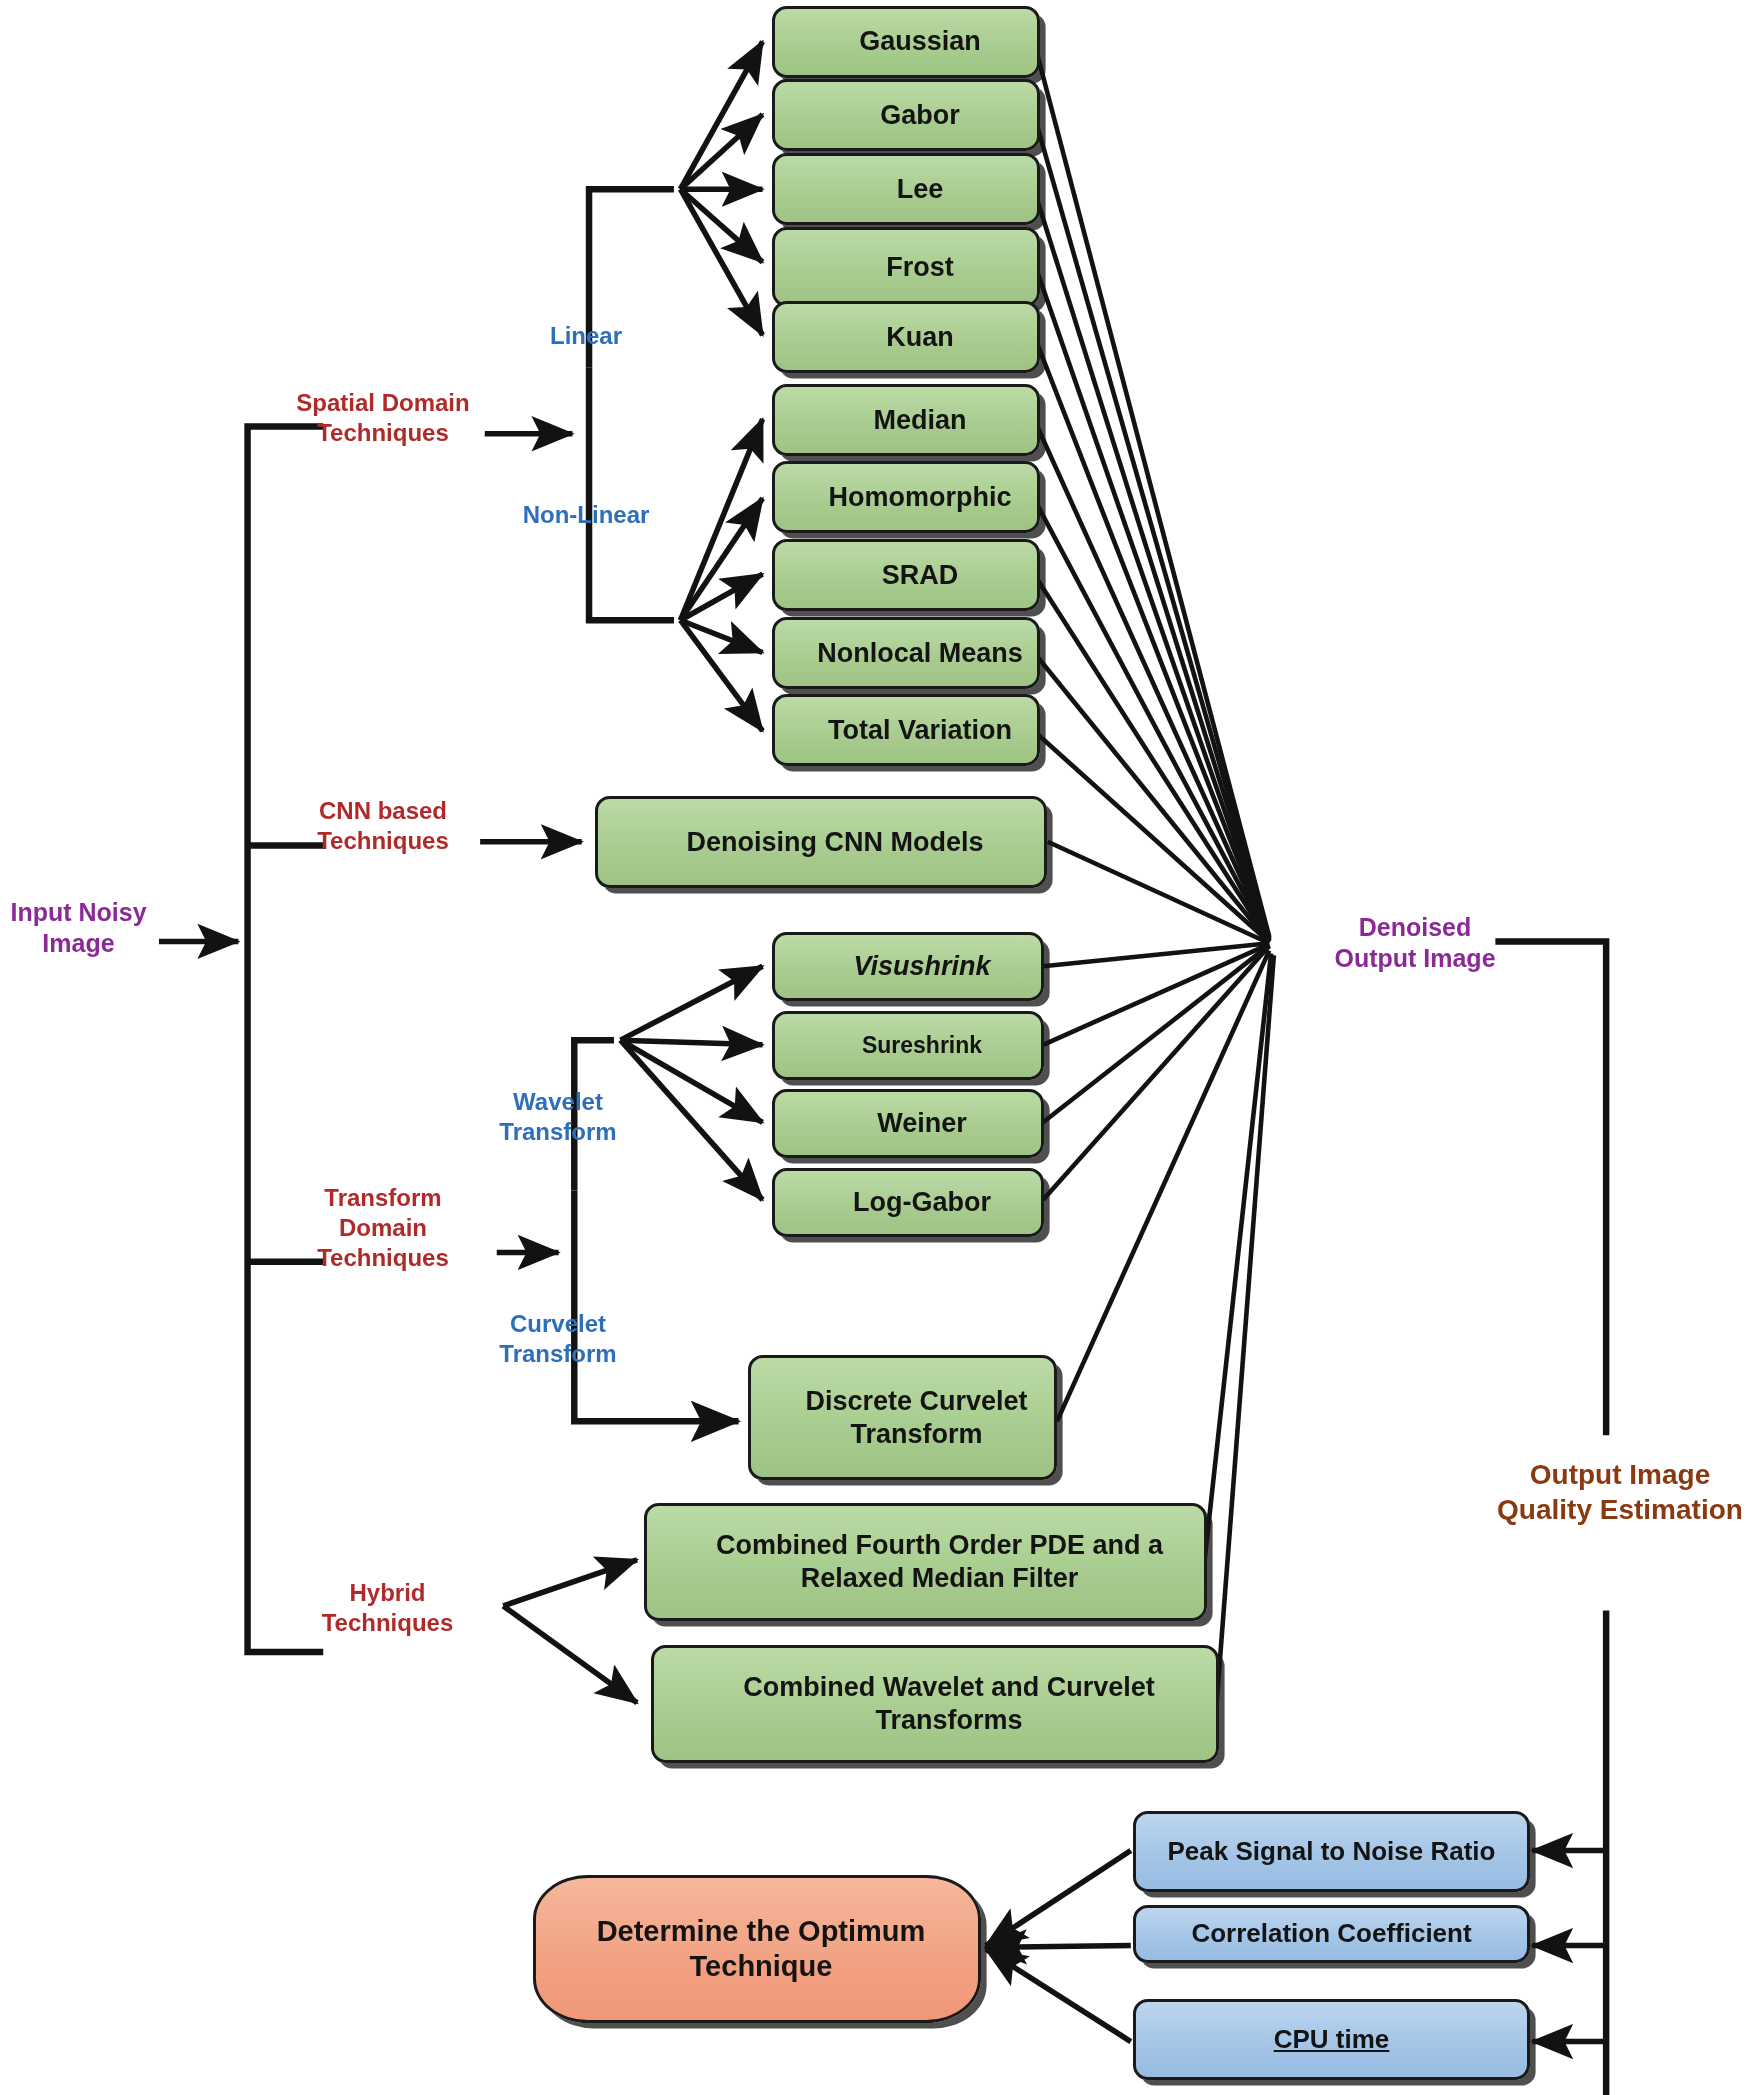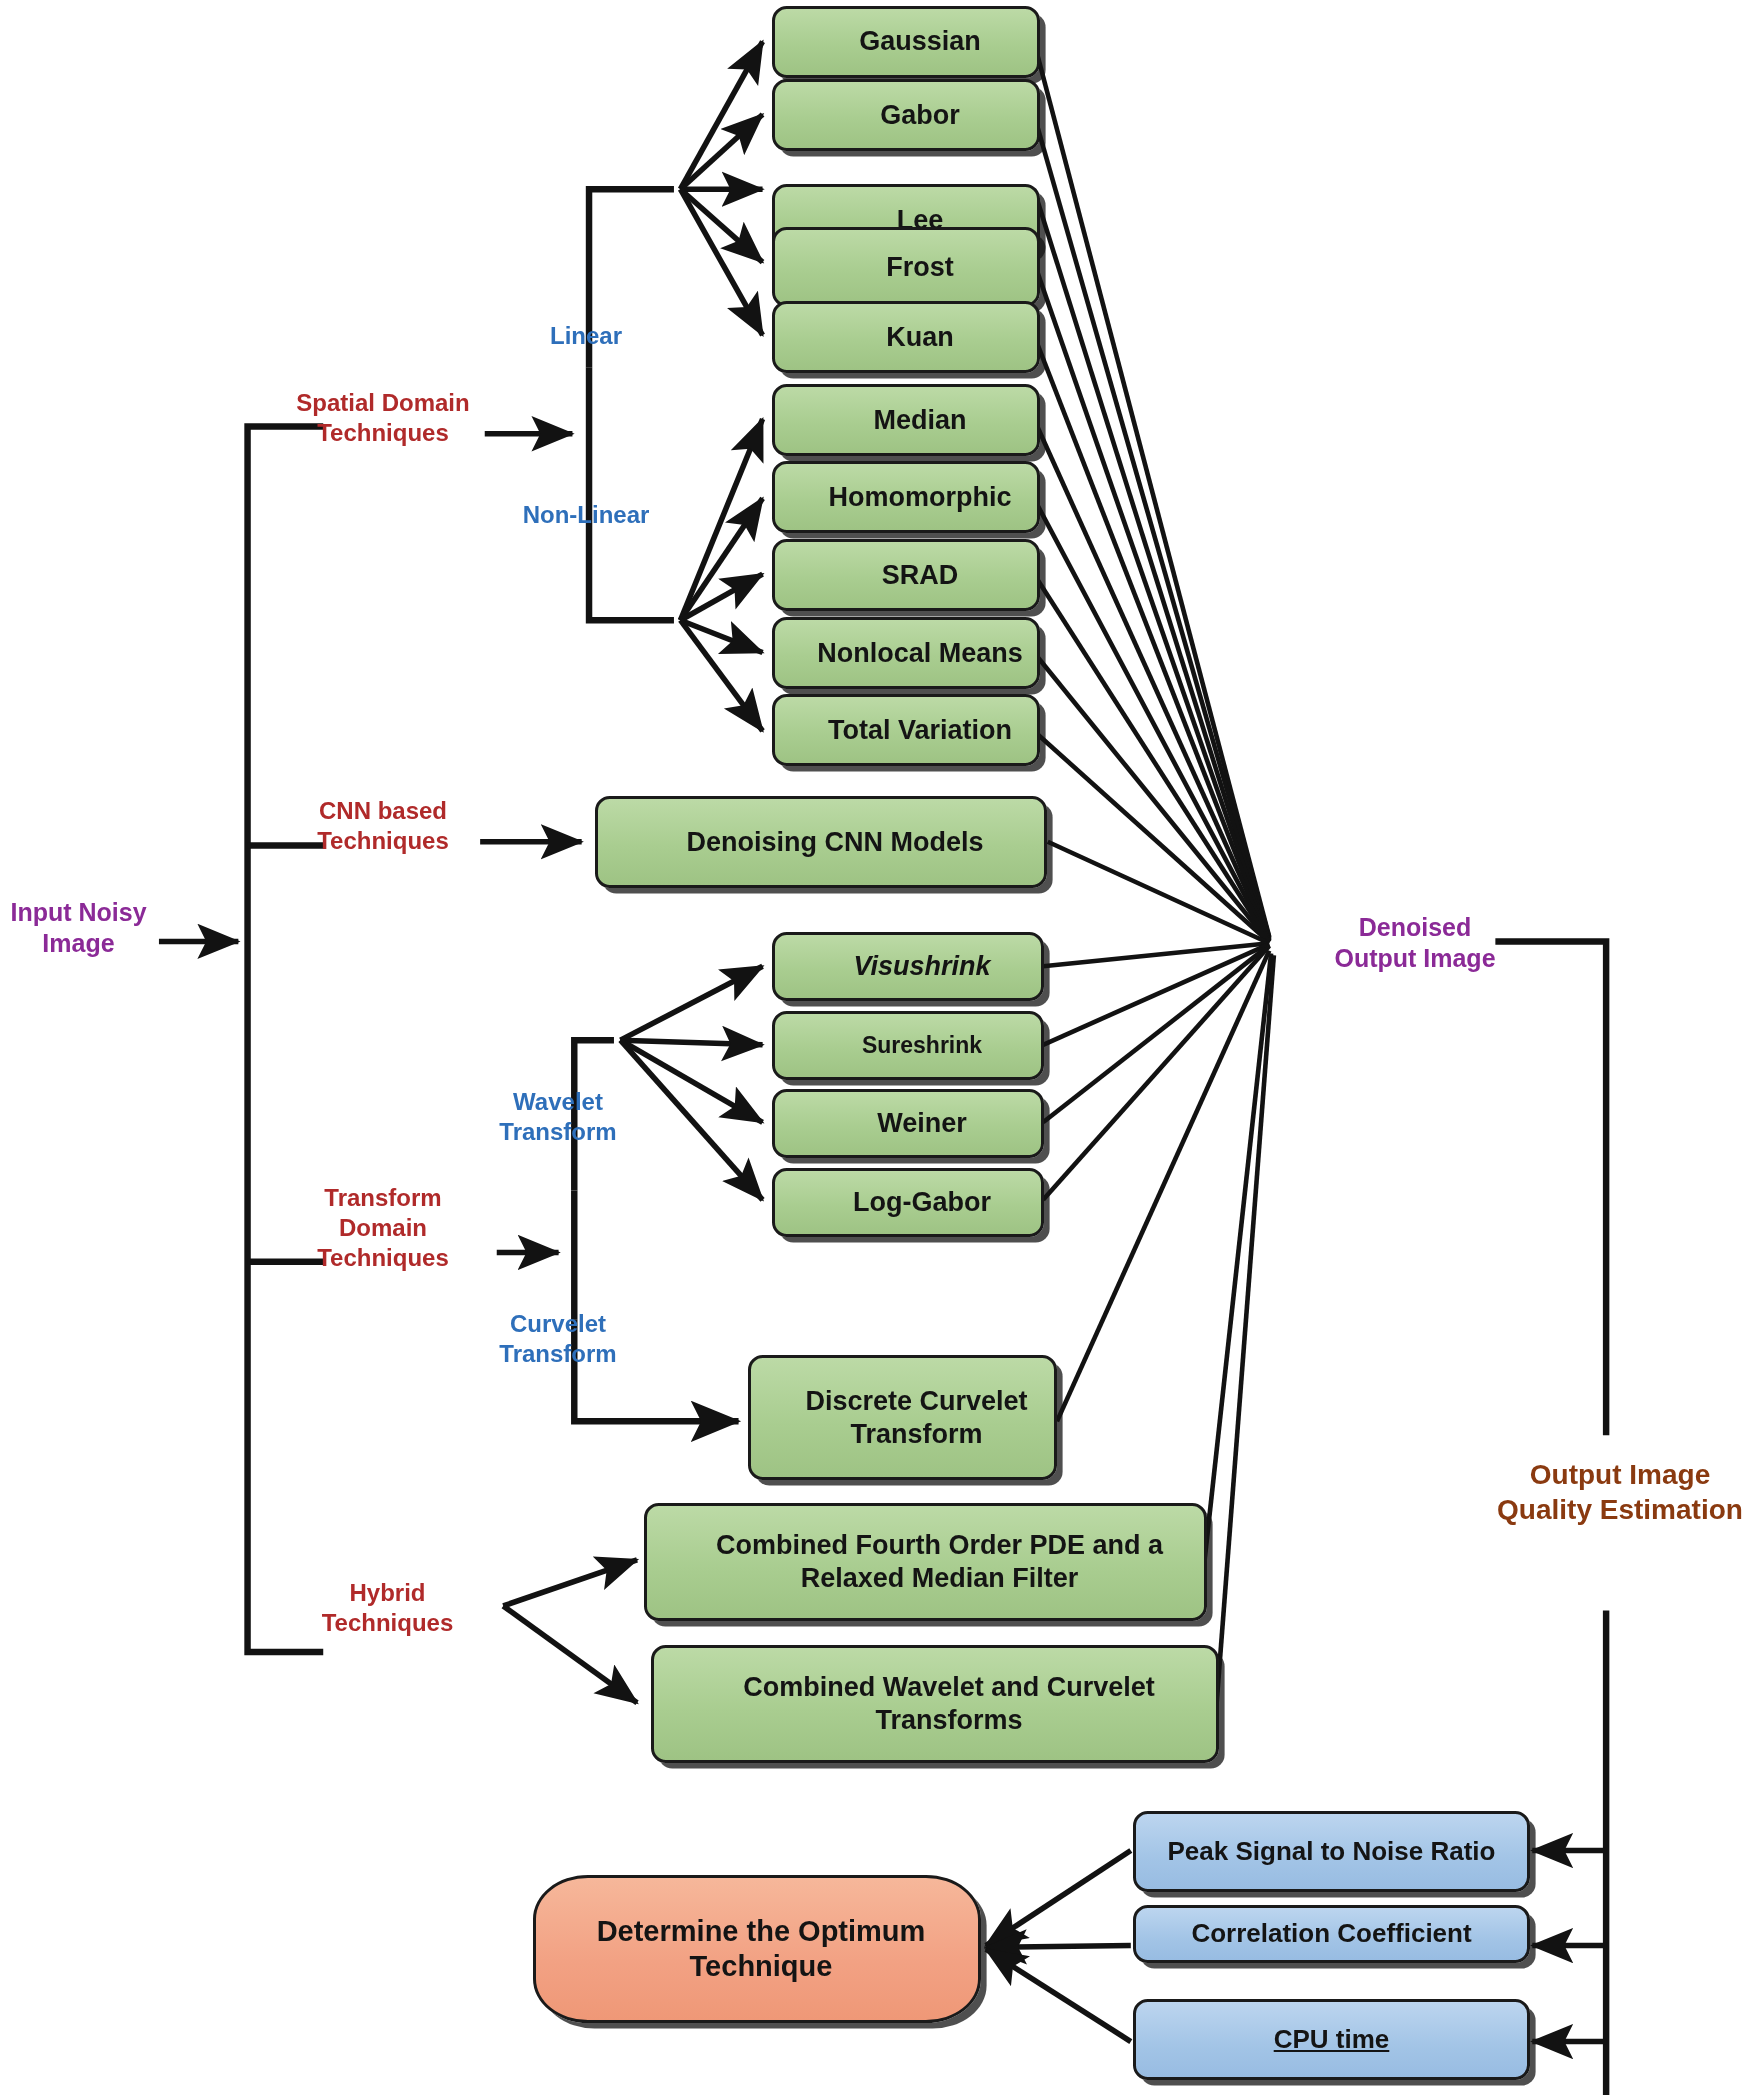--- a/index.html
+++ b/index.html
@@ -160,21 +160,21 @@
     <div>Output Image</div>
     <div>Quality Estimation</div>
   </div>
 
   <div class="node green" style="left:772px;top:5.5px;width:268px;height:72px;font-size:27px;">
     <span>Gaussian</span>
   </div>
   <div class="node green" style="left:772px;top:79px;width:268px;height:72px;font-size:27px;">
     <span>Gabor</span>
   </div>
-  <div class="node green" style="left:772px;top:153px;width:268px;height:72px;font-size:27px;margin-top:31px;">
+  <div class="node green" style="left:772px;top:153px;width:268px;height:72px;font-size:27px;">
     <span>Lee</span>
   </div>
   <div class="node green" style="left:772px;top:227px;width:268px;height:80px;font-size:27px;">
     <span>Frost</span>
   </div>
   <div class="node green" style="left:772px;top:301px;width:268px;height:72px;font-size:27px;">
     <span>Kuan</span>
   </div>
 
   <div class="node green" style="left:772px;top:384px;width:268px;height:72px;font-size:27px;">

